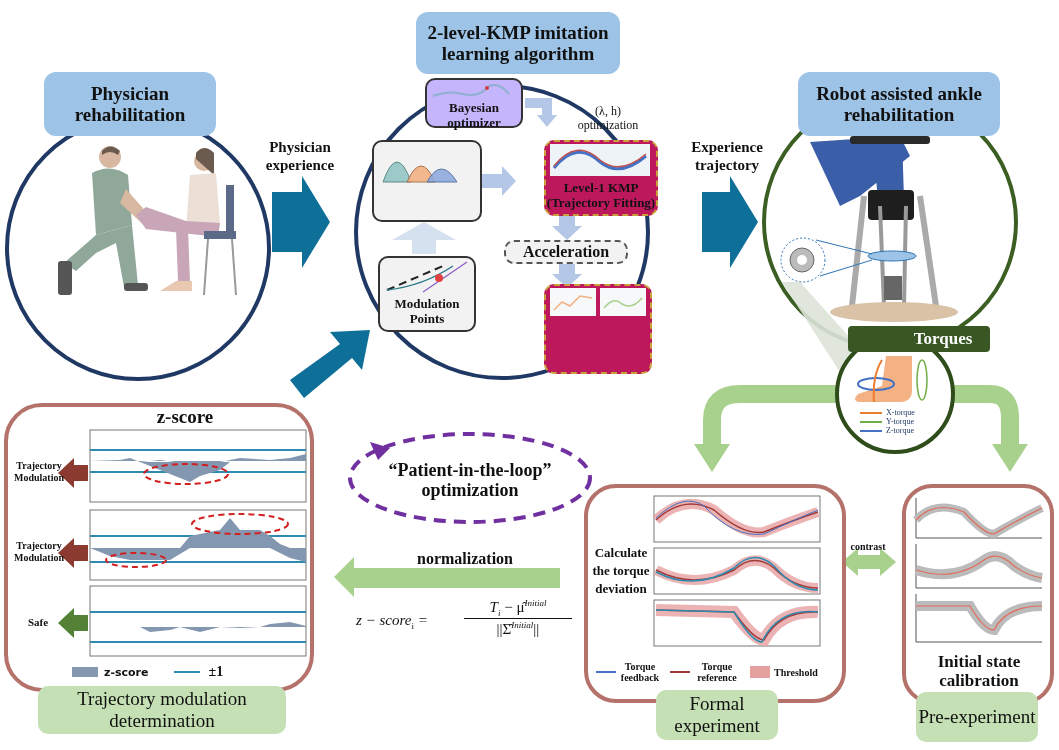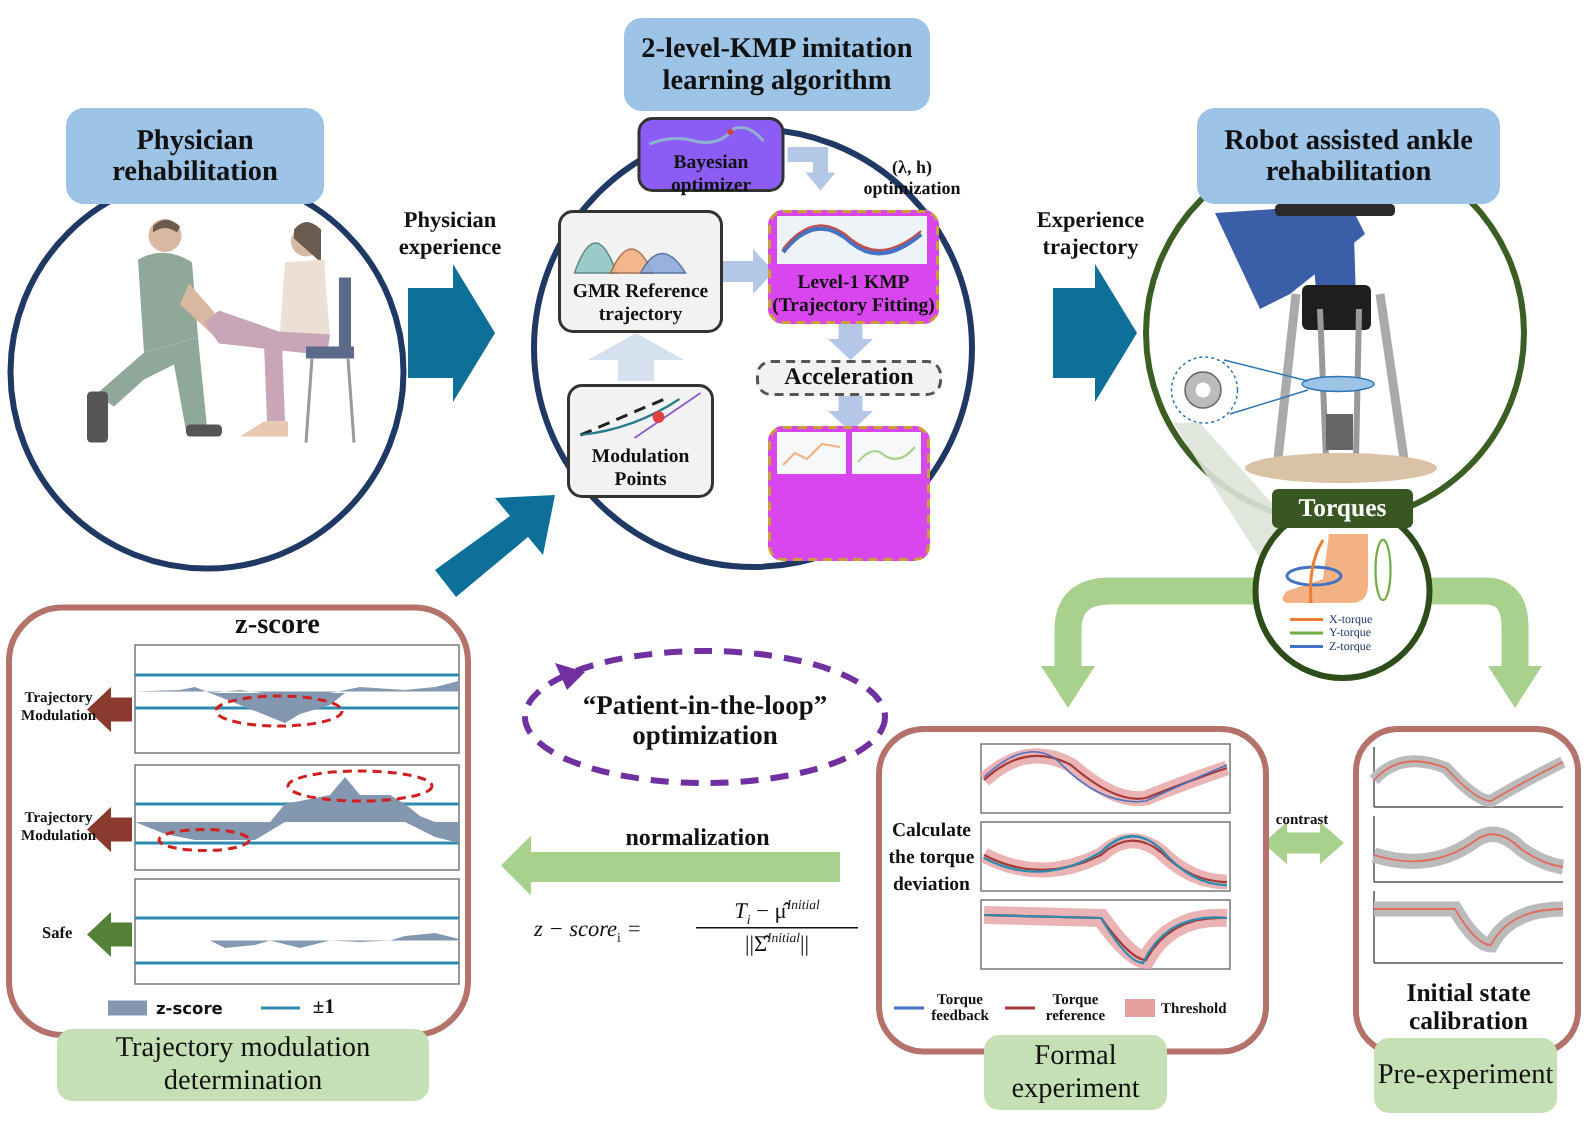--- a/index.html
+++ b/index.html
@@ -1,24 +1,24 @@
 <!DOCTYPE html>
 <html><head>
 <meta charset="utf-8">
 <style>
   html,body{margin:0;padding:0;background:#fff;}
   body{width:1059px;height:750px;position:relative;overflow:hidden;font-family:"Liberation Serif","DejaVu Serif",serif;color:#111;}
   .title-box{position:absolute;background:#9dc3e6;border-radius:12px;text-align:center;font-weight:bold;font-size:19px;line-height:21px;color:#111;display:flex;align-items:center;justify-content:center;}
   .green-box{position:absolute;background:#c5e0b4;border-radius:10px;text-align:center;font-weight:normal;font-size:19px;line-height:22px;display:flex;align-items:center;justify-content:center;}
   .lbl{position:absolute;font-weight:bold;text-align:center;font-size:15px;line-height:18px;}
   .node{position:absolute;border:2px solid #333;border-radius:10px;background:#f2f2f2;text-align:center;font-weight:bold;font-size:13px;line-height:15px;}
-  .node-white{background:#8b5cf6;}
-  .node-orange{background:#d946ef;border:2px dashed #c9a13a;}
+  .node-white{background:#c4b5fd;}
+  .node-orange{background:#be185d;border:2px dashed #c9a13a;margin-left:32px;}
   .node-dash{background:#f2f2f2;border:2px dashed #555;}
-  .small-lbl{position:absolute;font-weight:bold;font-size:11px;line-height:12px;text-align:center;}
+  .small-lbl{position:absolute;font-weight:normal;font-size:11px;line-height:12px;text-align:center;}
   svg{position:absolute;overflow:visible;}
 </style>
 </head>
 <body>
 
 <svg width="1059" height="750" style="left:0;top:0;">
 
   <circle cx="138" cy="248" r="131" fill="none" stroke="#1f3864" stroke-width="4"></circle>
 
   <circle cx="502" cy="232" r="146" fill="none" stroke="#1f3864" stroke-width="4"></circle>
@@ -99,21 +99,20 @@
   <div>(λ, h)</div>
   <div>optimization</div>
 </div>
 
 <div class="node" style="left:372px;top:140px;width:106px;height:78px;">
   <svg width="100" height="40" style="left:3px;top:2px;">
     <path d="M6,38 Q20,-2 34,38Z" fill="#9ccac8" stroke="#5c8a88"></path>
     <path d="M30,38 Q44,6 58,38Z" fill="#f4b183" stroke="#a06a40" opacity="0.9"></path>
     <path d="M50,38 Q64,12 80,38Z" fill="#8faadc" stroke="#4a6a9a" opacity="0.9"></path>
   </svg>
-  <div style="position:absolute;left:0;right:0;top:44px;">GMR Reference trajectory</div>
 </div>
 <svg width="36" height="30" style="left:482px;top:166px;">
   <polygon points="0,8 20,8 20,0 34,15 20,30 20,22 0,22" fill="#b4c7e7"></polygon>
 </svg>
 
 <div class="node node-orange" style="left:512px;top:140px;width:110px;height:72px;">
   <svg width="100" height="32" style="left:4px;top:2px;">
     <rect x="0" y="0" width="100" height="32" fill="#eef3f8"></rect>
     <path d="M4,24 Q26,-4 50,18 Q70,34 96,12" fill="none" stroke="#4472c4" stroke-width="3"></path>
     <path d="M4,22 Q26,-6 50,16 Q70,32 96,10" fill="none" stroke="#c0504d" stroke-width="1.5"></path>
@@ -172,21 +171,21 @@
   <ellipse cx="112" cy="120" rx="24" ry="5" fill="#9dc3e6" stroke="#2e75b6"></ellipse>
   <rect x="104" y="140" width="18" height="24" fill="#666"></rect>
   <ellipse cx="114" cy="176" rx="64" ry="10" fill="#d9c2a6"></ellipse>
   <circle cx="23" cy="124" r="22" fill="none" stroke="#2e75b6" stroke-dasharray="2,2"></circle>
   <circle cx="22" cy="124" r="12" fill="#bbb" stroke="#666"></circle>
   <circle cx="22" cy="124" r="5" fill="#fff"></circle>
   <line x1="36" y1="104" x2="92" y2="118" stroke="#2e75b6"></line>
   <line x1="40" y1="140" x2="92" y2="124" stroke="#2e75b6"></line>
 </svg>
 
-<div style="position:absolute;left:848px;top:326px;width:94px;height:26px;background:#385723;border-radius:4px;color:#fff;font-weight:bold;font-size:17px;line-height:26px;text-align:center;">
+<div style="position:absolute;left:848px;top:326px;width:94px;height:26px;background:#385723;border-radius:4px;color:#fff;font-weight:bold;font-size:17px;line-height:26px;text-align:center;padding-left:48px;">
   <span>Torques</span>
 </div>
 <svg width="90" height="50" style="left:852px;top:356px;">
   <path d="M34,0 L60,0 L60,34 Q60,46 48,46 L6,46 Q0,44 6,38 L30,30 Z" fill="#f4b183"></path>
   <ellipse cx="24" cy="28" rx="18" ry="6" fill="none" stroke="#4472c4" stroke-width="2"></ellipse>
   <path d="M22,46 Q20,20 30,4" fill="none" stroke="#ed7d31" stroke-width="2"></path>
   <ellipse cx="70" cy="24" rx="5" ry="20" fill="none" stroke="#70ad47" stroke-width="1.5"></ellipse>
 </svg>
 <div style="position:absolute;left:860px;top:408px;width:80px;">
   <div style="display:flex;align-items:center;height:9px;">

